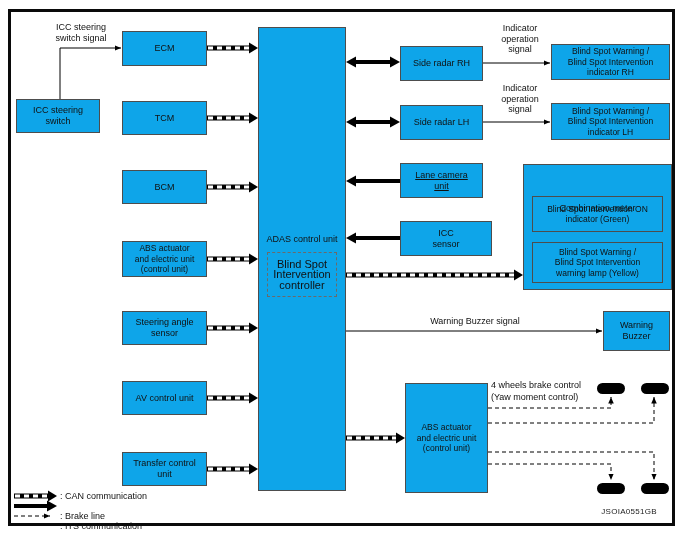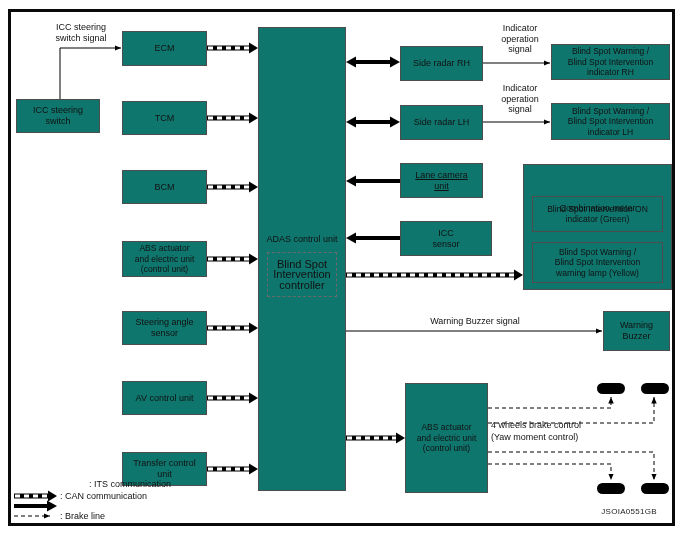--- a/index.html
+++ b/index.html
@@ -1,20 +1,20 @@
 <!DOCTYPE html>
 <html><head>
 <meta charset="utf-8">
 <style>
   html,body{margin:0;padding:0;background:#fff;}
   #stage{position:relative;width:686px;height:537px;background:#fff;
          font-family:"Liberation Sans","DejaVu Sans",sans-serif;color:#111;overflow:hidden;}
   #frame{position:absolute;left:8px;top:9px;width:667px;height:517px;
          border:3px solid #0a0a0a;box-sizing:border-box;}
-  .box{position:absolute;border:1px solid #4d4d4d;background:#0f766e;box-sizing:border-box;
+  .box{position:absolute;border:1px solid #4d4d4d;background:#0ea5e9;box-sizing:border-box;
        display:flex;align-items:center;justify-content:center;text-align:center;
        font-size:9px;line-height:11px;white-space:pre-line;z-index:2;}
   .dashed{border:1px dashed #6a6a6a;}
   .lbl{position:absolute;font-size:9px;line-height:10.5px;white-space:pre-line;
        text-align:center;z-index:3;}
   .left{text-align:left;}
   .right{text-align:right;}
   .wm{font-size:8px;letter-spacing:0.3px;color:#222;}
   svg{position:absolute;left:0;top:0;z-index:1;}
 </style>
@@ -185,21 +185,21 @@
 
   <div class="lbl" style="left:44px;top:22px;width:74px;">ICC steering
 switch signal</div>
   <div class="lbl" style="left:488px;top:23px;width:64px;">Indicator
 operation
 signal</div>
   <div class="lbl" style="left:488px;top:83px;width:64px;">Indicator
 operation
 signal</div>
   <div class="lbl" style="left:400px;top:316px;width:150px;">Warning Buzzer signal</div>
-  <div class="lbl left" style="left:491px;top:380px;width:104px;line-height:11.5px;margin-top:40px;">4 wheels brake control
+  <div class="lbl left" style="left:491px;top:380px;width:104px;line-height:11.5px;">4 wheels brake control
 (Yaw moment control)</div>
 
   <div class="lbl left" style="left:60px;top:491px;width:140px;">: CAN communication</div>
-  <div class="lbl left" style="left:60px;top:479px;width:140px;text-align:center;">: ITS communication</div>
+  <div class="lbl left" style="left:60px;top:521px;width:140px;">: ITS communication</div>
   <div class="lbl left" style="left:60px;top:511px;width:140px;">: Brake line</div>
 
   <div class="lbl right wm" style="left:575px;top:507px;width:82px;">JSOIA0551GB</div>
 </div>
 
 </body></html>

